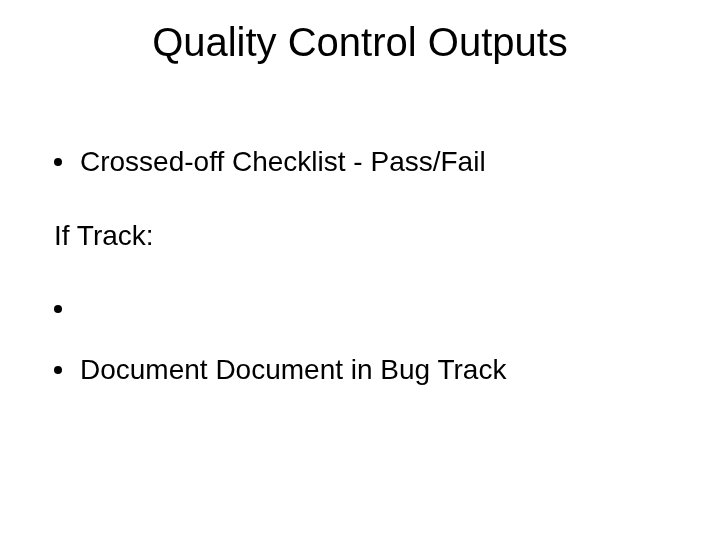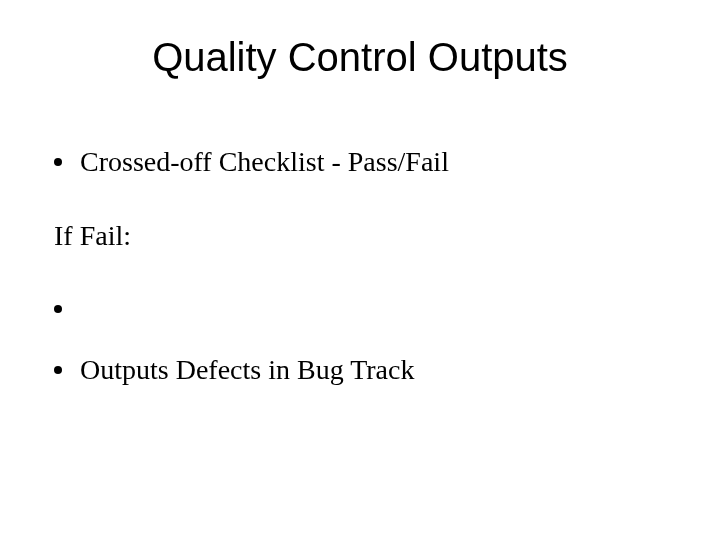--- a/index.html
+++ b/index.html
@@ -19,30 +19,28 @@
   }
   .title {
     position: absolute;
     top: 20px;
     left: 0;
     right: 0;
     text-align: center;
     font-size: 40px;
     font-weight: 400;
     letter-spacing: 0px;
-    margin-top: 15px;
   }
   .body {
     position: absolute;
     top: 145px;
     left: 54px;
     right: 54px;
     font-size: 28px;
     line-height: 1.2;
-    font-family: Liberation Serif, serif;
   }
   .bullet {
     display: flex;
     align-items: flex-start;
     margin-bottom: 40px;
   }
   .bullet .dot {
     width: 8px;
     height: 8px;
     background: #000;
@@ -61,24 +59,24 @@
 
 <div class="slide">
   <div class="title">Quality Control Outputs</div>
 
   <div class="body">
     <div class="bullet">
       <span class="dot"></span>
       <span>Crossed-off Checklist - Pass/Fail</span>
     </div>
 
-    <div class="if-fail">If Fail:</div>
+    <div class="if-fail">If Track:</div>
 
     <div class="bullet">
       <span class="dot"></span>
     </div>
 
     <div class="bullet">
       <span class="dot"></span>
-      <span>Outputs Defects in Bug Track</span>
+      <span>Document Document in Bug Track</span>
     </div>
   </div>
 </div>
 
 </body></html>

